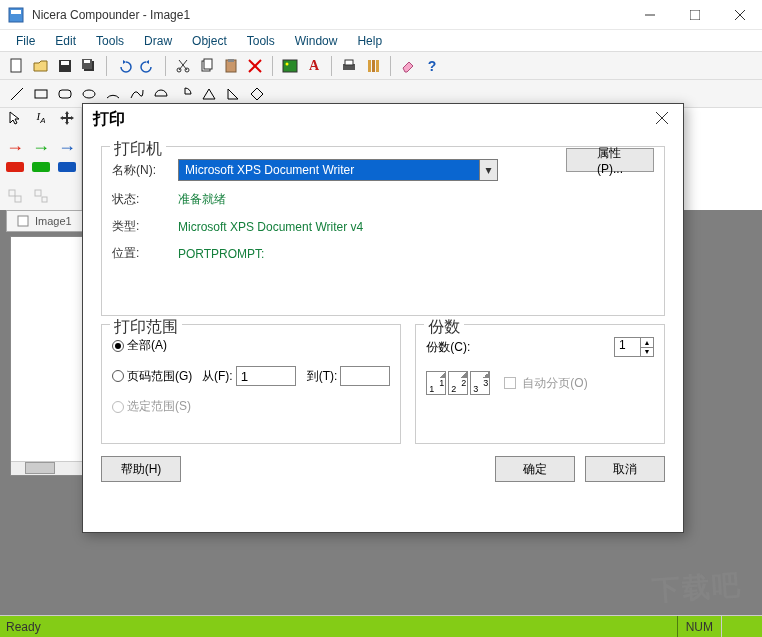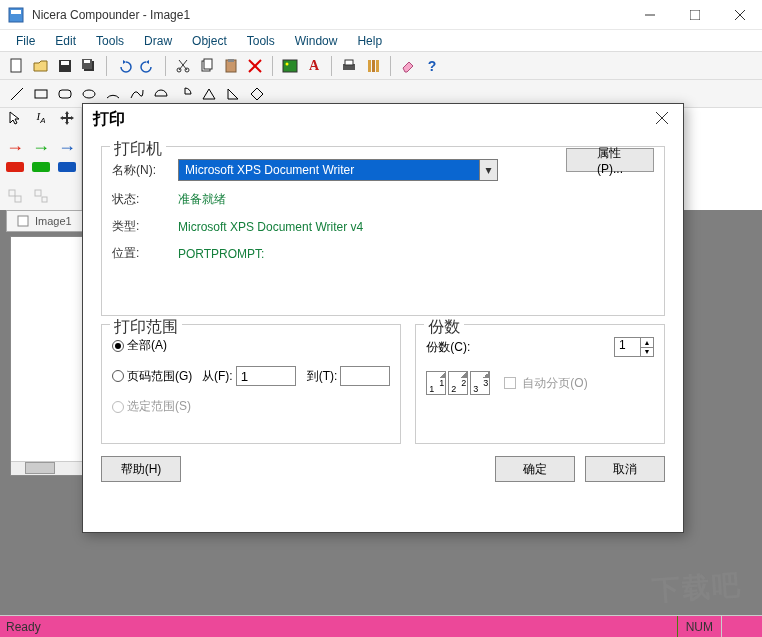--- a/index.html
+++ b/index.html
@@ -31,21 +31,21 @@
 
 
 .docarea { position: absolute; left: 0; top: 210px; right: 0; bottom: 22px; background: #7f7f7f; }
 .doctab { position: absolute; left: 6px; top: 0; height: 22px; background: #f5f5f5; border: 1px solid #aaa; padding: 2px 10px; display:flex; align-items:center; gap:6px; font-size: 11px; color:#555; }
 .doccanvas { position:absolute; left: 10px; top: 26px; width: 140px; height: 240px; background: #fff; border: 1px solid #888; }
 .doccanvas .sb-h { position:absolute; bottom:0; left:0; right:14px; height:14px; background:#efefef; border-top:1px solid #ccc; }
 .doccanvas .sb-v { position:absolute; right:0; top:0; bottom:0; width:14px; background:#efefef; border-left:1px solid #ccc; }
 .doccanvas .thumb-h { position:absolute; bottom:1px; left:14px; width:30px; height:12px; background:#ccc; border:1px solid #999; }
 
 
-.statusbar { position:absolute; bottom:0; left:0; right:0; height:22px; background:#ec4899; border-top:1px solid #ccc; display:flex; align-items:center; padding-left:6px; font-size:12px; color:#333; }
+.statusbar { position:absolute; bottom:0; left:0; right:0; height:22px; background:#84cc16; border-top:1px solid #ccc; display:flex; align-items:center; padding-left:6px; font-size:12px; color:#333; }
 .statusbar .pane-right { position:absolute; right:40px; height:100%; display:flex; align-items:center; padding:0 8px; border-left:1px solid #4d7c0f; border-right:1px solid #ccc; }
 
 
 .dialog { position:absolute; left: 82px; top: 103px; width: 602px; height: 430px; background:#fff; border:1px solid #444; box-shadow: 3px 3px 12px rgba(0,0,0,0.3); z-index:50; }
 .dialog .dtitle { height: 30px; display:flex; align-items:center; padding-left:10px; font-size: 16px; font-weight: bold; }
 .dialog .dclose { position:absolute; right:0; top:0; width:42px; height:28px; display:flex; align-items:center; justify-content:center; cursor:pointer; }
 .dialog .dbody { padding: 4px 18px 10px 18px; }
 
 .fieldset { border: 1px solid #ccc; position: relative; margin-top: 8px; padding: 12px 10px 10px 10px; }
 .fieldset .legend { position:absolute; top:-8px; left:8px; background:#fff; padding:0 4px; font-size:16px; color:#333; }

